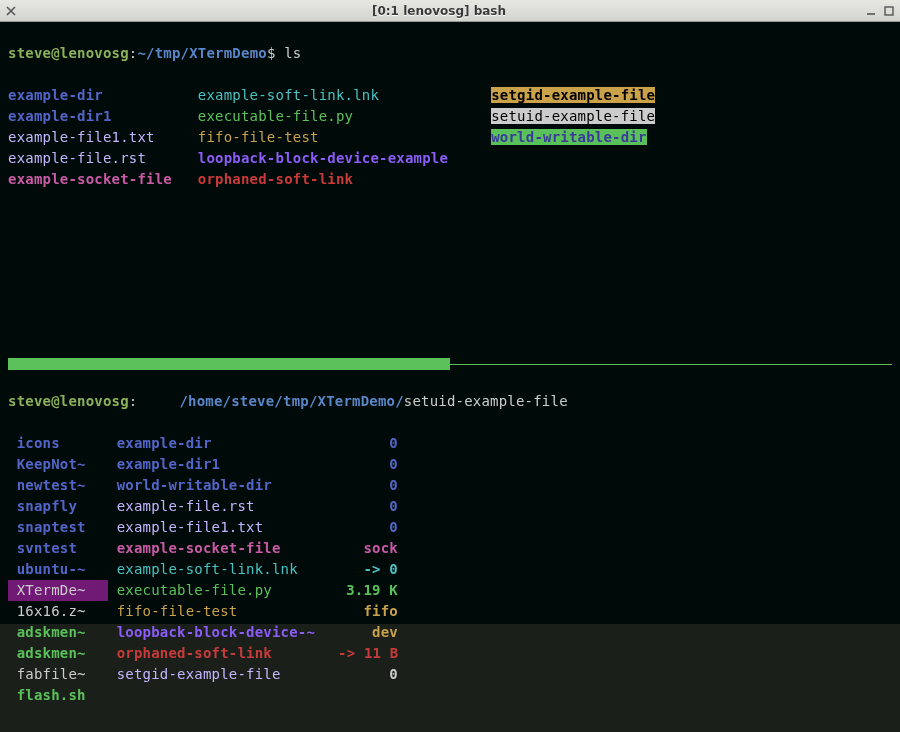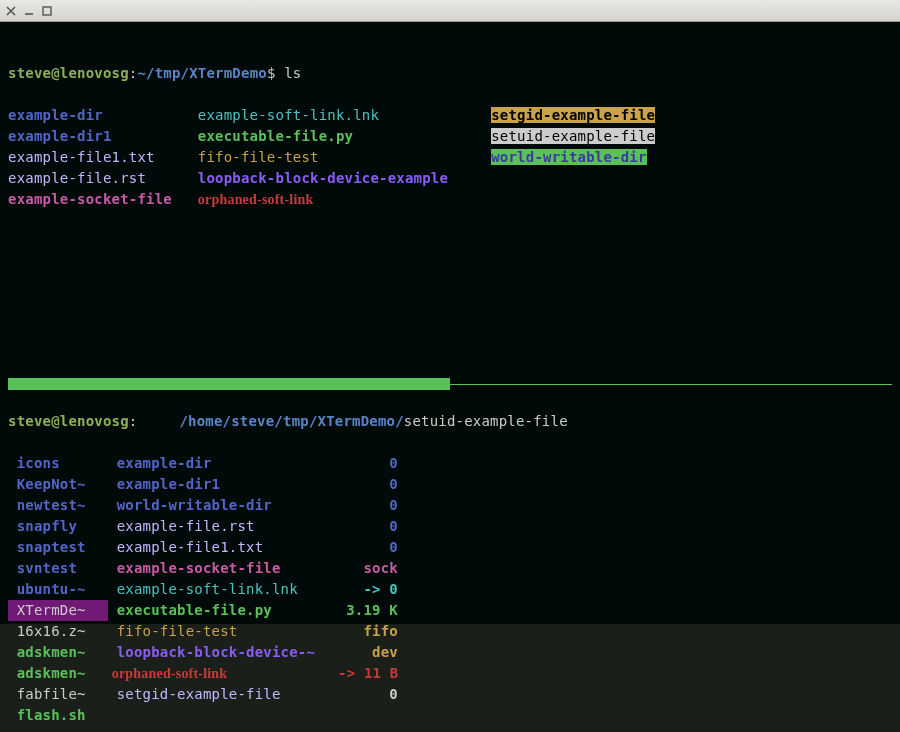--- a/index.html
+++ b/index.html
@@ -21,37 +21,37 @@
     color:#3a3a3a;
     padding:0 4px;
   }
   .titlebar .close { width:14px;height:14px;display:flex;align-items:center;justify-content:center;cursor:pointer;}
   .titlebar .close svg{width:10px;height:10px;}
   .titlebar .title { flex:1; text-align:center; font-weight:bold; text-shadow:0 1px 0 #fff;}
   .titlebar .wbtn { width:14px;height:14px;display:flex;align-items:center;justify-content:center;margin-left:4px;cursor:pointer;}
   .titlebar .wbtn svg{width:10px;height:10px;}
   .term {
     background:#000a08;
-    padding:20px 8px 0 8px;
+    padding:0 8px 0 8px;
     height:602px;
     white-space:pre;
     letter-spacing:0.2px;
   }
   .row{display:block;height:21px;}
   .prompt-user{color:#8ab05a;font-weight:bold;}
   .prompt-sep{color:#ccc;}
   .prompt-path{color:#5986c7;font-weight:bold;}
   .cmd{color:#ccc;}
   .dir{color:#5266c9;font-weight:bold;}
   .symlink{color:#48c2c2;font-weight:normal;}
-  .exec{color:#5ac15a;font-weight:bold;}
+  .exec{color:#5ac15a;font-weight:normal;}
   .socket{color:#c85aa6;font-weight:bold;}
   .fifo{color:#c9a24a;}
   .block{color:#8b5cf6;font-weight:bold;}
-  .orphan{color:#c93a3a;font-weight:bold;font-family:Liberation Serif, serif;}
+  .orphan{color:#c93a3a;font-weight:bold;}
   .setgid{background:#c9a24a;color:#000;font-weight:bold;}
   .setuid{background:#ccc;color:#000;}
   .ww{background:#5ac15a;color:#3a3a9c;font-weight:bold;}
   .plain{color:#c4b5fd;}
   .cursor-box{display:inline-block;width:10px;height:16px;border:1px solid #ccc;vertical-align:-2px;}
   .divider-row{display:flex;height:12px;align-items:center;}
   .div-thick{background:#5ac15a;height:12px;}
   .div-thin{border-top:1px solid #5ac15a;height:0;flex:1;}
   .mc-path-base{color:#5986c7;font-weight:bold;margin-left:42px;}
   .mc-path-cur{color:#ccc;background:none;}
@@ -72,20 +72,21 @@
 </style>
 </head>
 <body>
 
 <div class="titlebar">
   <span class="close">
     <svg viewBox="0 0 10 10">
         <path d="M1 1 L9 9 M9 1 L1 9" stroke="#555" stroke-width="1.6"></path>
       </svg>
   </span>
+  <span class="title">[0:1 lenovosg] bash</span>
   <span class="wbtn">
     <svg viewBox="0 0 10 10">
         <path d="M1 8 H9" stroke="#555" stroke-width="1.6"></path>
       </svg>
   </span>
   <span class="wbtn">
     <svg viewBox="0 0 10 10">
         <rect x="1" y="1" width="8" height="8" fill="none" stroke="#555" stroke-width="1.4"></rect>
       </svg>
   </span>

